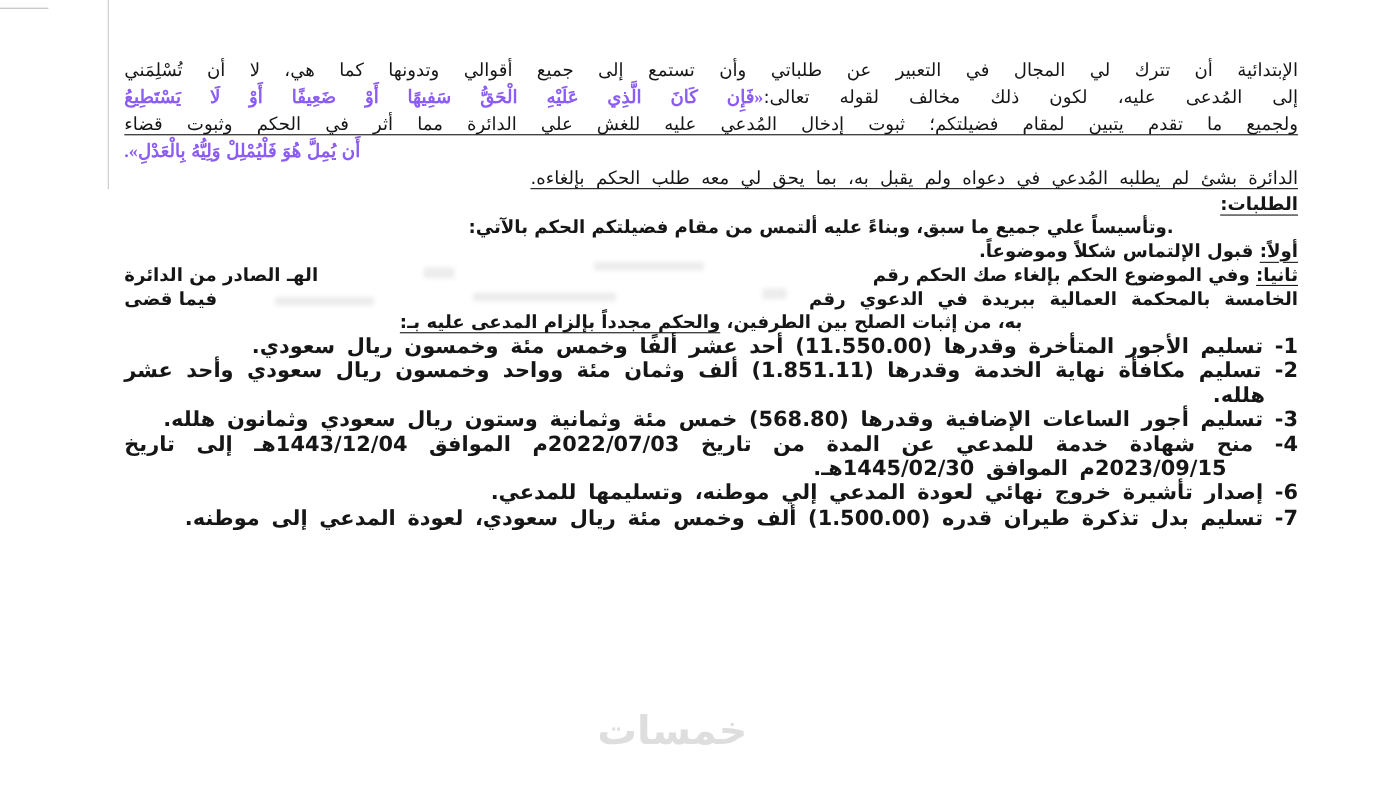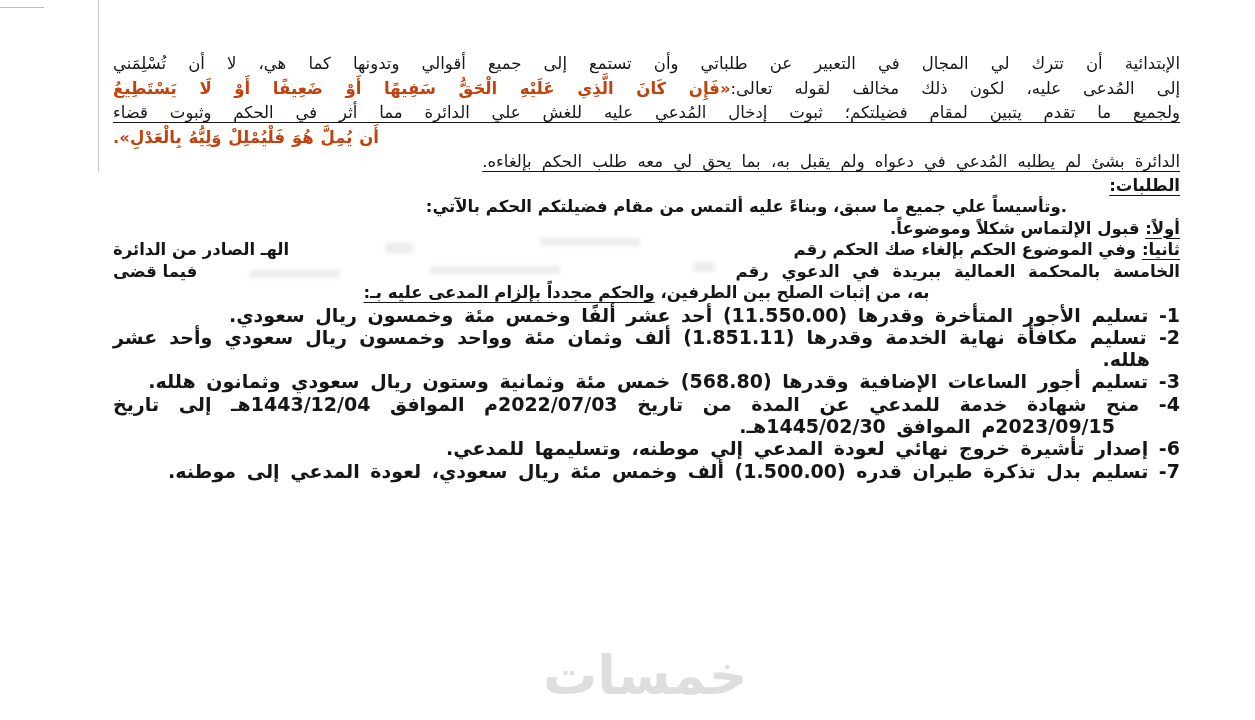--- a/index.html
+++ b/index.html
@@ -13,38 +13,38 @@
 
   .content { position:absolute; right:75px; top:52px; width:1067px; direction:rtl; text-align:right; }
 
   .op   { font-size:16.5px; line-height:24.5px; word-spacing:1px; }
   .bline{ font-size:16.5px; line-height:21.5px; font-weight:bold; }
   .demand { font-size:19px; line-height:22.3px; font-weight:bold;
             padding-right:30px; text-indent:-30px; word-spacing:4px; }
 
   .stretch { text-align:justify; text-align-last:justify; }
   .u { text-decoration:underline; text-underline-offset:4px; text-decoration-thickness:1px;text-align:right; }
-  .verse { color:#c2410c; font-weight:bold; }
+  .verse { color:#8b5cf6; font-weight:bold;font-family:Liberation Serif, serif; }
   .verse-line { text-align:left; }
   .wsp { word-spacing:5px; }
   .basis { padding-right:113px; }
   .row { display:flex; justify-content:space-between; align-items:baseline; }
   .seg-spread { word-spacing:7px; }
   .center { text-align:center; }
   .cont { text-indent:0; }
   .cont-date { padding-right:65px; text-indent:0; }
 
   .smudge { position:absolute; background:#9a9a9a; opacity:.18; filter:blur(2px); border-radius:2px; }
   .s1 { left:540px; top:238px; width:100px; height:8px; }
   .s2 { left:385px; top:243px; width:28px;  height:10px; }
   .s3 { left:430px; top:266px; width:130px; height:8px; }
   .s4 { left:250px; top:270px; width:90px;  height:8px; }
   .s5 { left:693px; top:262px; width:22px;  height:10px; }
 
-  .watermark { position:absolute; left:543px; top:644px; font-size:54px; font-weight:bold;
+  .watermark { position:absolute; left:543px; top:644px; font-size:36px; font-weight:bold;
                color:#dedede; letter-spacing:2px; direction:rtl; }
 </style>
 </head>
 <body>
 
 <div class="page">
 
   <div class="vline"></div>
   <div class="hline"></div>
 

